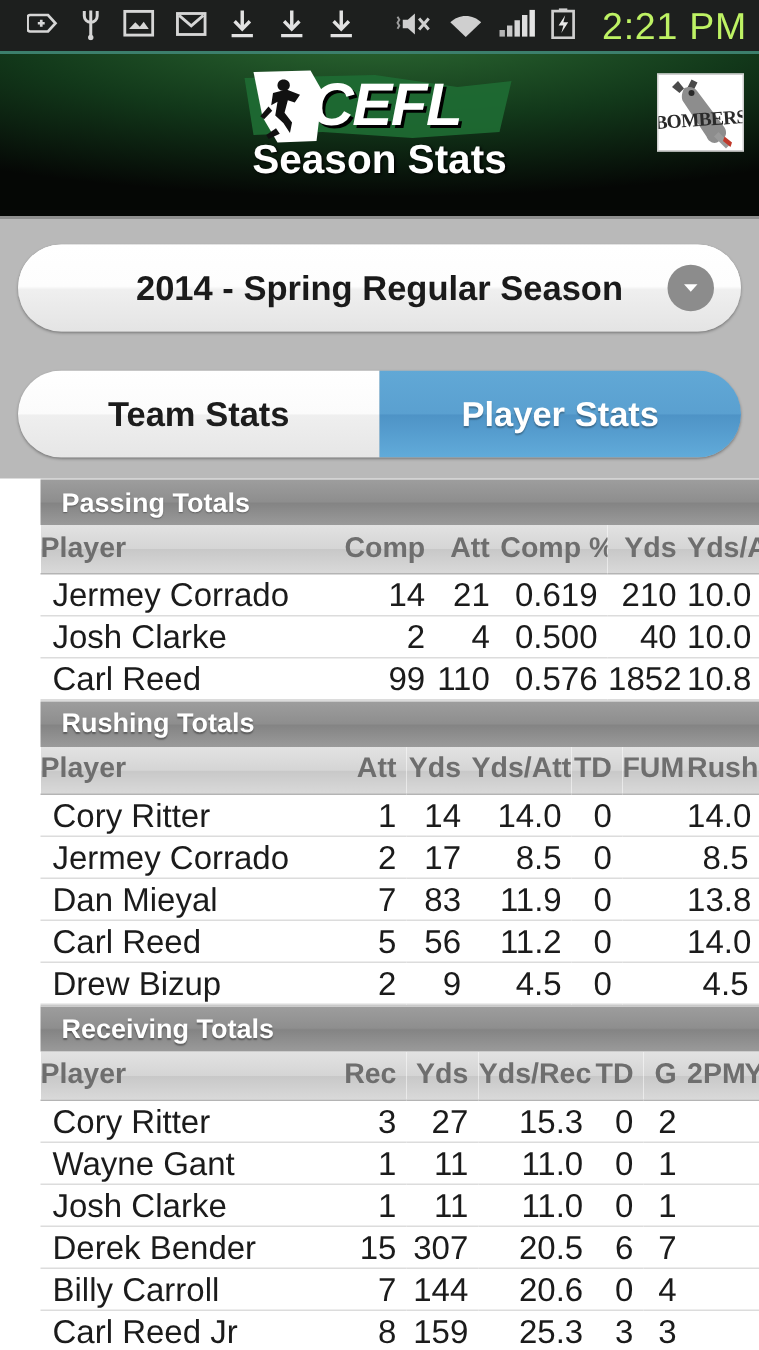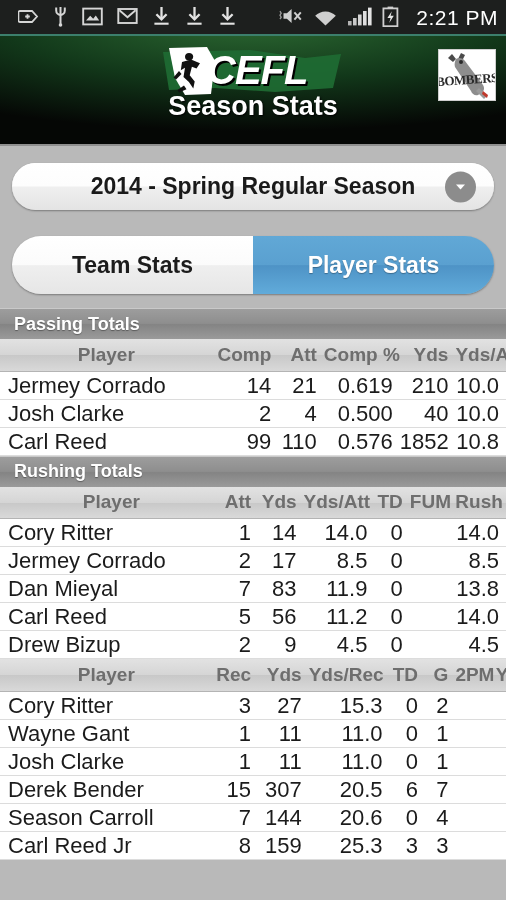--- a/index.html
+++ b/index.html
@@ -13,21 +13,21 @@
 
   
   .statusbar {
     height: 36px; background: #1d1f1e; display: flex; align-items: center;
     padding: 0 8px 0 18px; position: relative;
   }
   .sb-left { display: flex; align-items: center; gap: 14px; flex: 1; }
   .sb-right { display: flex; align-items: center; gap: 9px; }
   .sb-ico { display: block; }
   .sb-clock {
-    color: #ffffff; font-size: 21px; letter-spacing: .5px; margin-left: 8px;
+    color: #bef264; font-size: 25px; letter-spacing: .5px; margin-left: 8px;
     font-family: "Liberation Sans", sans-serif;
   }
   .sb-sep { position: absolute; left: 0; right: 0; bottom: 0; height: 2px; background: #3c7f6c; }
 
   
   .appheader {
     height: 110px; position: relative; overflow: hidden;
     background:
       radial-gradient(120% 130% at 50% -15%, #2d6b33 0%, #12381a 42%, #050705 78%),
       #060806;
@@ -55,21 +55,21 @@
   .pagetitle {
     position: absolute; left: 0; right: 0; bottom: 24px; text-align: center;
     color: #fff; font-size: 27px; font-weight: bold;
     text-shadow: 1px 1px 2px #000;
   }
   .hdr-botline { position: absolute; left:0; right:0; bottom:0; height:2px; background:#8f8f8f; }
 
   
   .controls { background: #b9b9b9; padding: 17px 12px 14px; }
   .dropdown {
-    height: 47px; border-radius: 29px; position: relative;
+    height: 58px; border-radius: 29px; position: relative;
     background: linear-gradient(to bottom, #ffffff 0%, #fdfdfd 48%, #efefef 52%, #e4e4e4 100%);
     box-shadow: 0 1px 2px rgba(0,0,0,.35), inset 0 1px 0 #fff;
     display: flex; align-items: center; justify-content: center;
   }
   .dd-label { font-size: 23px; font-weight: bold; color: #1a1a1a; }
   .dd-chevron {
     position: absolute; right: 18px; top: 50%; transform: translateY(-50%);
     width: 31px; height: 31px; border-radius: 50%; background: #8c8c8c;
     display: flex; align-items: center; justify-content: center;
   }
@@ -84,40 +84,40 @@
   .tab.active {
     background: linear-gradient(to bottom, #61a8d6 0%, #5aa0d0 50%, #4e93c6 51%, #61abda 100%);
     color: #fff; text-shadow: 0 1px 1px rgba(0,0,0,.3);
   }
   .tab.inactive {
     background: linear-gradient(to bottom, #ffffff 0%, #fbfbfb 50%, #efefef 51%, #e6e6e6 100%);
     color: #1c1c1c;
   }
 
   
-  .sections { background: #fff; }
+  .sections { background: #fff; padding-left: 27px; }
   .sec-band {
     height: 31px; display: flex; align-items: center; padding-left: 14px;
     background: linear-gradient(to bottom, #9d9d9d 0%, #8e8e8e 48%, #848484 52%, #9a9a9a 100%);
     color: #fff; font-size: 18px; font-weight: bold; text-shadow: 0 1px 1px rgba(0,0,0,.35);
     border-top: 1px solid #c9c9c9;
   }
   table.stat { width: 100%; border-collapse: collapse; table-layout: fixed; }
   table.stat thead th {
     background: linear-gradient(to bottom, #e2e2e2 0%, #d5d5d5 50%, #c8c8c8 51%, #d9d9d9 100%);
     color: #6e6e6e; font-size: 19px; font-weight: bold; height: 32px;
     border-bottom: 1px solid #b4b4b4; white-space: nowrap; overflow: hidden;
   }
   table.stat tbody td {
     font-size: 22px; color: #1b1b1b; height: 27px; line-height: 27px;
     border-bottom: 1px solid #dcdcdc; white-space: nowrap; overflow: hidden;
     background: #fff;
   }
   .c-player { text-align: left; padding-left: 8px; }
-  th.c-player { text-align: center; padding-left: 0; }
+  th.c-player { padding-left: 0; }
   .c-num { text-align: right; padding-right: 7px; }
   th.c-num { padding-right: 7px; }
 </style>
 </head>
 <body>
 
 <div class="phone">
 
   <div class="statusbar">
     <div class="sb-left">
@@ -357,20 +357,21 @@
             <td class="c-player">Drew Bizup</td>
             <td class="c-num">2</td>
             <td class="c-num">9</td>
             <td class="c-num">4.5</td>
             <td class="c-num">0</td>
             <td class="c-num"></td>
             <td class="c-num">4.5</td>
           </tr>
         </tbody>
       </table>
+      <div class="sec-band">Receiving Totals</div>
       <table class="stat">
         <colgroup>
           <col style="width: 42%;">
           <col style="width: 9%;">
           <col style="width: 10%;">
           <col style="width: 16%;">
           <col style="width: 7%;">
           <col style="width: 6%;">
           <col style="width: 8%;">
           <col style="width: 2%;">
@@ -422,21 +423,21 @@
             <td class="c-player">Derek Bender</td>
             <td class="c-num">15</td>
             <td class="c-num">307</td>
             <td class="c-num">20.5</td>
             <td class="c-num">6</td>
             <td class="c-num">7</td>
             <td class="c-num"></td>
             <td class="c-num"></td>
           </tr>
           <tr>
-            <td class="c-player">Season Carroll</td>
+            <td class="c-player">Billy Carroll</td>
             <td class="c-num">7</td>
             <td class="c-num">144</td>
             <td class="c-num">20.6</td>
             <td class="c-num">0</td>
             <td class="c-num">4</td>
             <td class="c-num"></td>
             <td class="c-num"></td>
           </tr>
           <tr>
             <td class="c-player">Carl Reed Jr</td>

